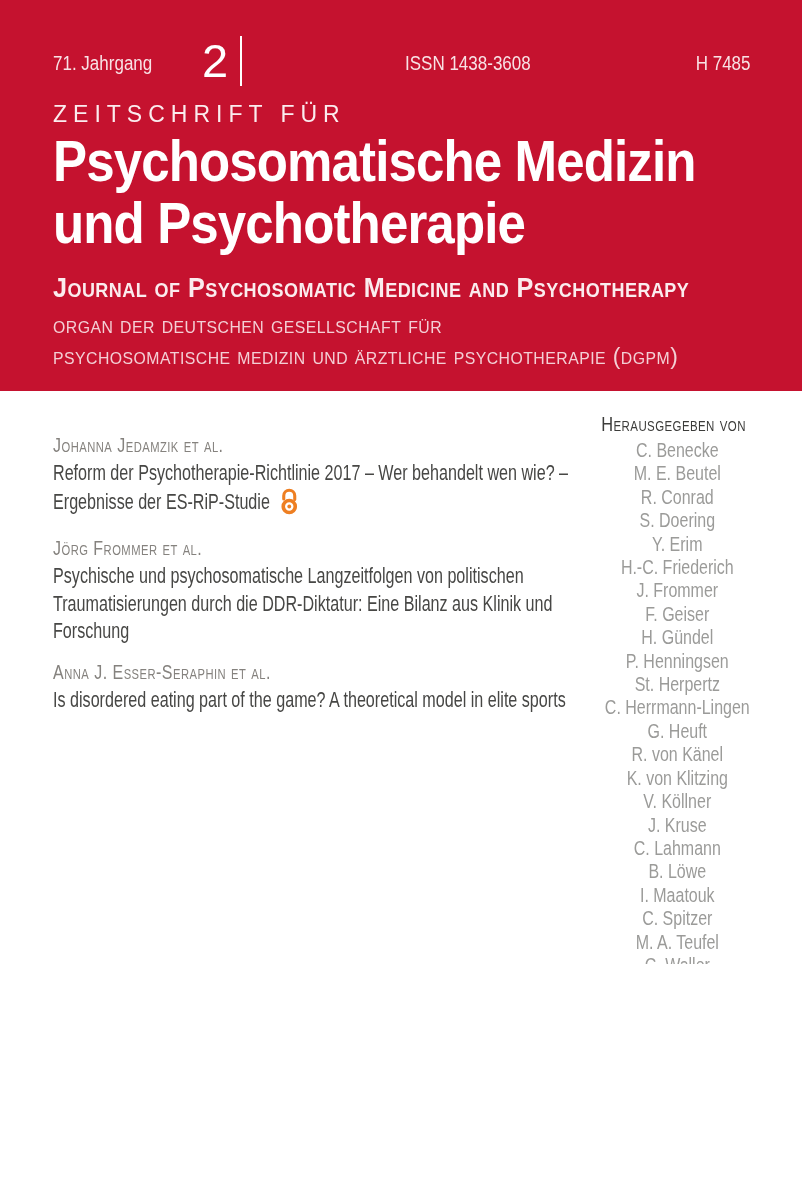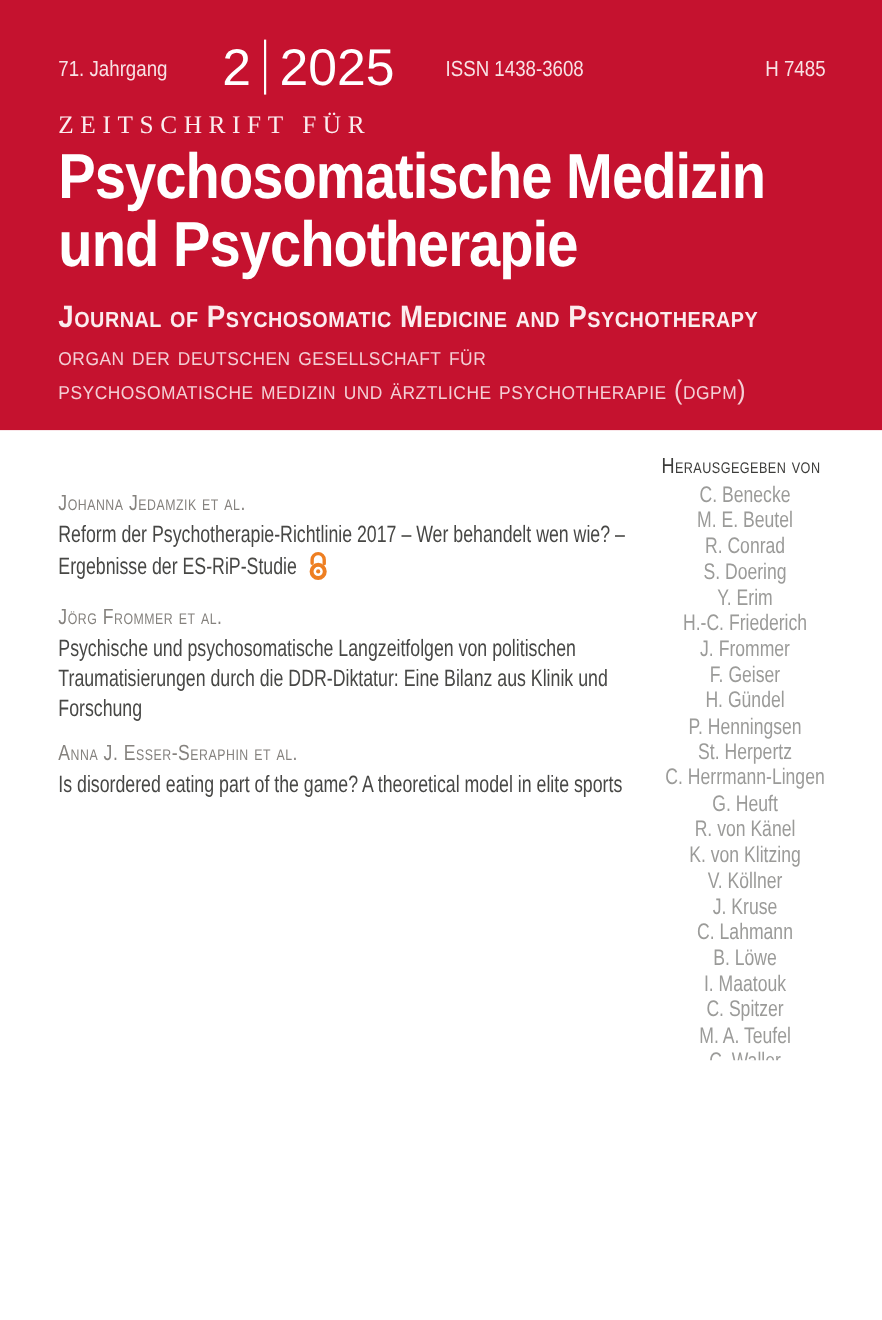--- a/index.html
+++ b/index.html
@@ -18,41 +18,41 @@
           white-space:nowrap; transform:scaleX(.85); transform-origin:left center; }
   .meta-volume { left:53px; top:52px; }
   .meta-issn   { left:405px; top:52px; }
   .meta-heft   { left:auto; right:52px; top:52px; transform-origin:right center; }
   .issue-group { position:absolute; left:202px; top:34px; display:flex; align-items:center; }
   .issue-group .num { font-size:47px; line-height:54px; color:#ffffff; }
   .issue-divider { width:2px; height:50px; background:#ffffff; margin:0 12px; }
 
   .kicker {
     position:absolute; left:53px; top:101px; font-size:23px; letter-spacing:6px;
-    color:rgba(255,255,255,.92); white-space:nowrap;font-family:Liberation Serif, serif;
+    color:rgba(255,255,255,.92); white-space:nowrap;
   }
   .journal-title {
     position:absolute; left:53px; top:130px; font-size:58px; line-height:62px;
     font-weight:700; letter-spacing:-1px; color:#ffffff; white-space:nowrap;
     transform:scaleX(.88); transform-origin:top left;
   }
   .subtitle-en {
     position:absolute; left:53px; top:272px; font-size:28px; font-weight:700;
     font-variant:small-caps; letter-spacing:.5px; color:rgba(255,255,255,.92);
     white-space:nowrap; transform:scaleX(.9); transform-origin:left center;
   }
   .subtitle-de {
     position:absolute; left:53px; top:309px; font-size:24.5px; line-height:31px;
     font-variant:small-caps; letter-spacing:.5px; color:rgba(255,255,255,.8);
     white-space:nowrap; transform:scaleX(.93); transform-origin:top left;
   }
 
   
   .articles { position:absolute; left:53px; top:434px; width:560px; }
-  .article { margin-bottom:15px;margin-top:13px; }
+  .article { margin-bottom:15px; }
   .a-author {
     font-variant:small-caps; font-size:20px; line-height:23px; letter-spacing:.6px;
     color:#85827E; margin-bottom:3px; white-space:nowrap;
     transform:scaleX(.8); transform-origin:left center;
   }
   .t-line {
     font-size:21.5px; line-height:27.5px; color:#474745; white-space:nowrap;
     transform:scaleX(.75); transform-origin:left center;
   }
   .oa-icon {
@@ -88,21 +88,20 @@
 </head>
 <body>
 
 <div class="page">
 
   <div class="masthead">
     <div class="meta meta-volume">71. Jahrgang</div>
     <div class="issue-group">
       <span class="num">2</span>
       <span class="issue-divider"></span>
-      <span class="num">2025</span>
     </div>
     <div class="meta meta-issn">ISSN 1438-3608</div>
     <div class="meta meta-heft">H 7485</div>
 
     <div class="kicker">ZEITSCHRIFT FÜR</div>
 
     <div class="journal-title">
       <div>Psychosomatische Medizin</div>
       <div>und Psychotherapie</div>
     </div>

